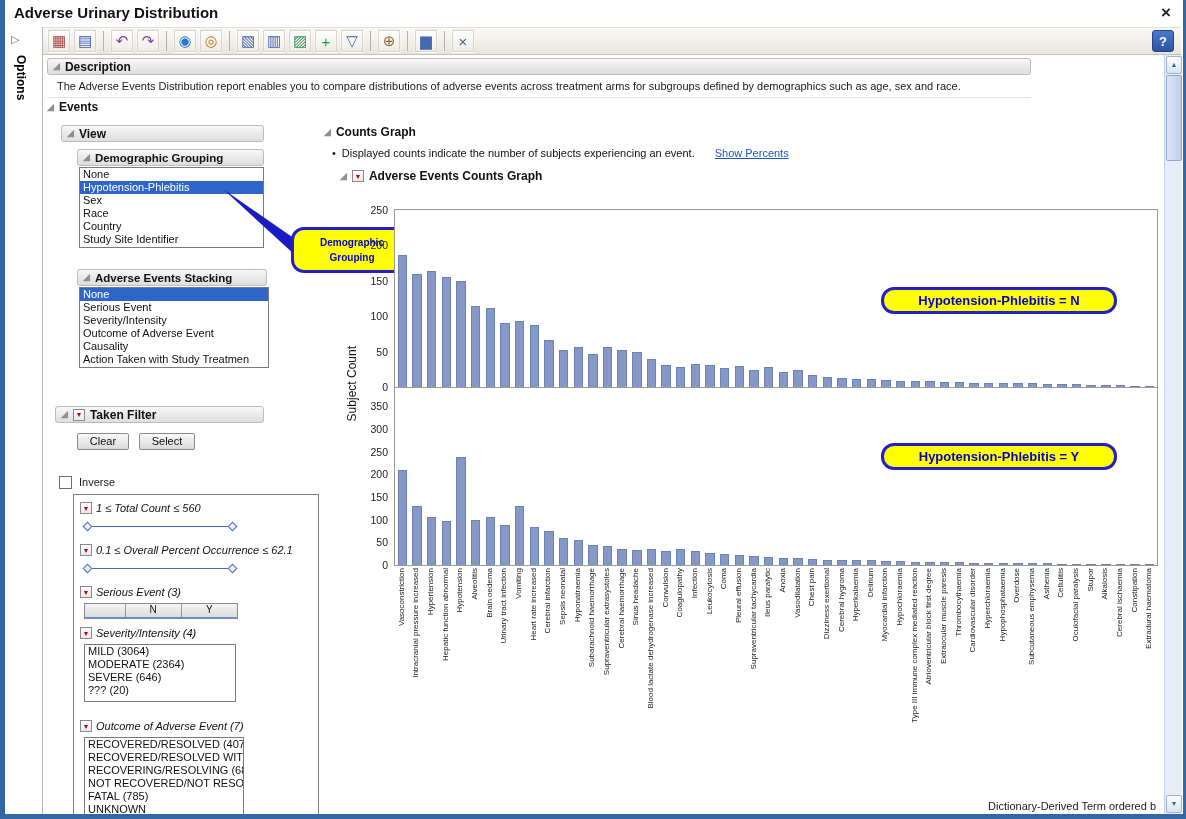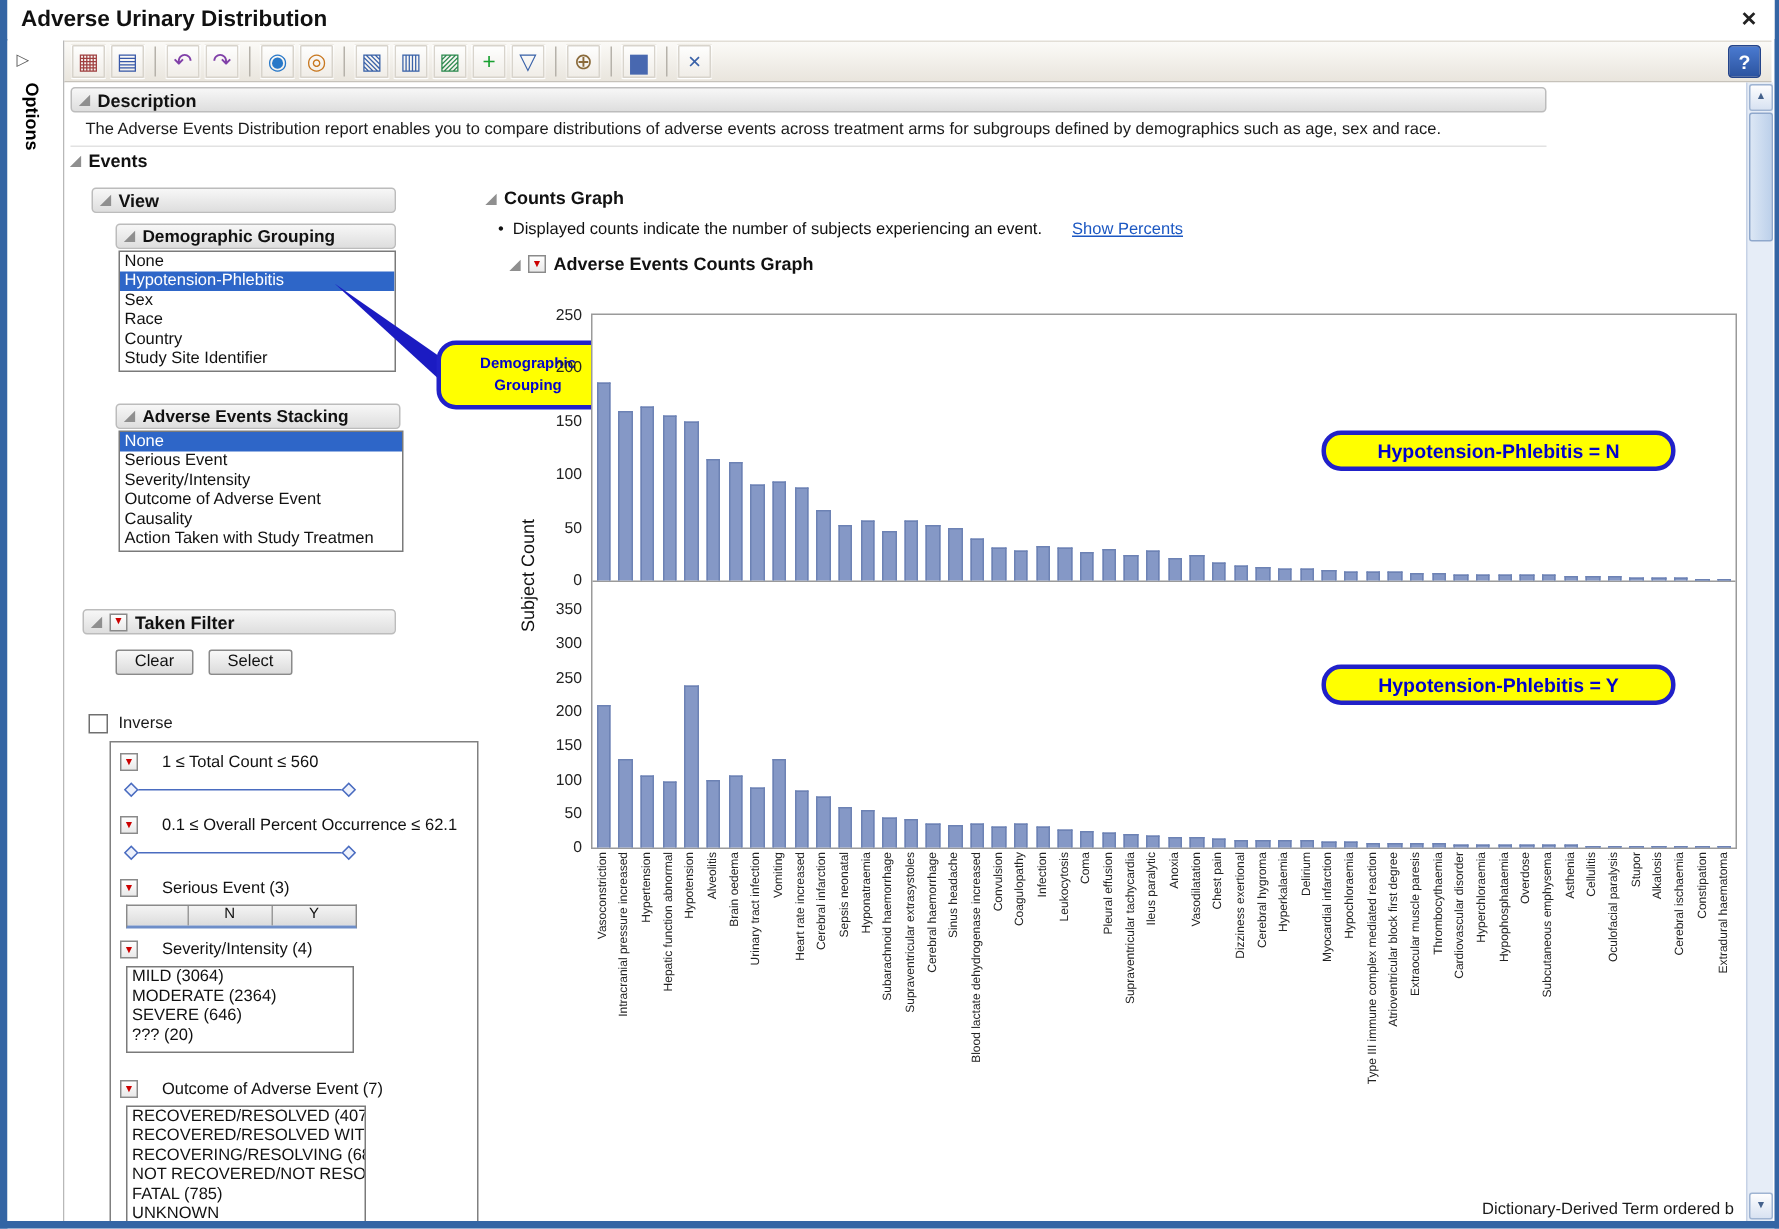--- a/index.html
+++ b/index.html
@@ -47,21 +47,21 @@
   
   .listbox{position:absolute;border:1px solid #7a7a7a;background:#fff;overflow:hidden;box-sizing:border-box;}
   .list-item{height:13px;line-height:13px;padding:0 3px;white-space:nowrap;font-size:11px;}
   .list-item.selected{background:#2e66c8;color:#fff;}
   
   .btn{position:absolute;height:17px;background:linear-gradient(#f8f8f8,#dbdbdb);border:1px solid #8a8a8a;border-radius:2px;
     font-size:11px;text-align:center;line-height:15px;box-sizing:border-box;}
   .checkbox{position:absolute;width:13px;height:13px;border:1px solid #707070;background:#fff;box-sizing:border-box;}
   
   #filterbox{position:absolute;left:30px;top:439px;width:244px;height:320px;border:1px solid #808080;background:#fff;overflow:hidden;}
-  .frow{position:absolute;display:flex;align-items:flex-start;gap:16px;font-size:11px;white-space:nowrap;}
+  .frow{position:absolute;display:flex;align-items:flex-start;gap:4px;font-size:11px;white-space:nowrap;font-style:italic;}
   .slider{position:absolute;width:152px;height:11px;}
   .slider .track{position:absolute;left:3px;right:3px;top:5px;height:1px;background:#4a6cc0;}
   .slider .dia{position:absolute;top:2px;width:7px;height:7px;transform:rotate(45deg);background:#eef2fc;border:1px solid #4a6cc0;box-sizing:border-box;}
   .dia.l{left:0;} .dia.r{right:0;}
   .seg{position:absolute;height:13px;display:flex;border:1px solid #8a8a8a;border-bottom:2px solid #6e8ec8;
     background:linear-gradient(#f4f4f4,#dcdcdc);box-sizing:content-box;}
   .seg>div{flex:1;border-right:1px solid #9a9a9a;text-align:center;font-size:10px;line-height:12px;}
   .seg>div:last-child{border-right:none;}
   
   #graph-wrap{position:absolute;left:301px;top:139px;width:816px;height:620px;}

